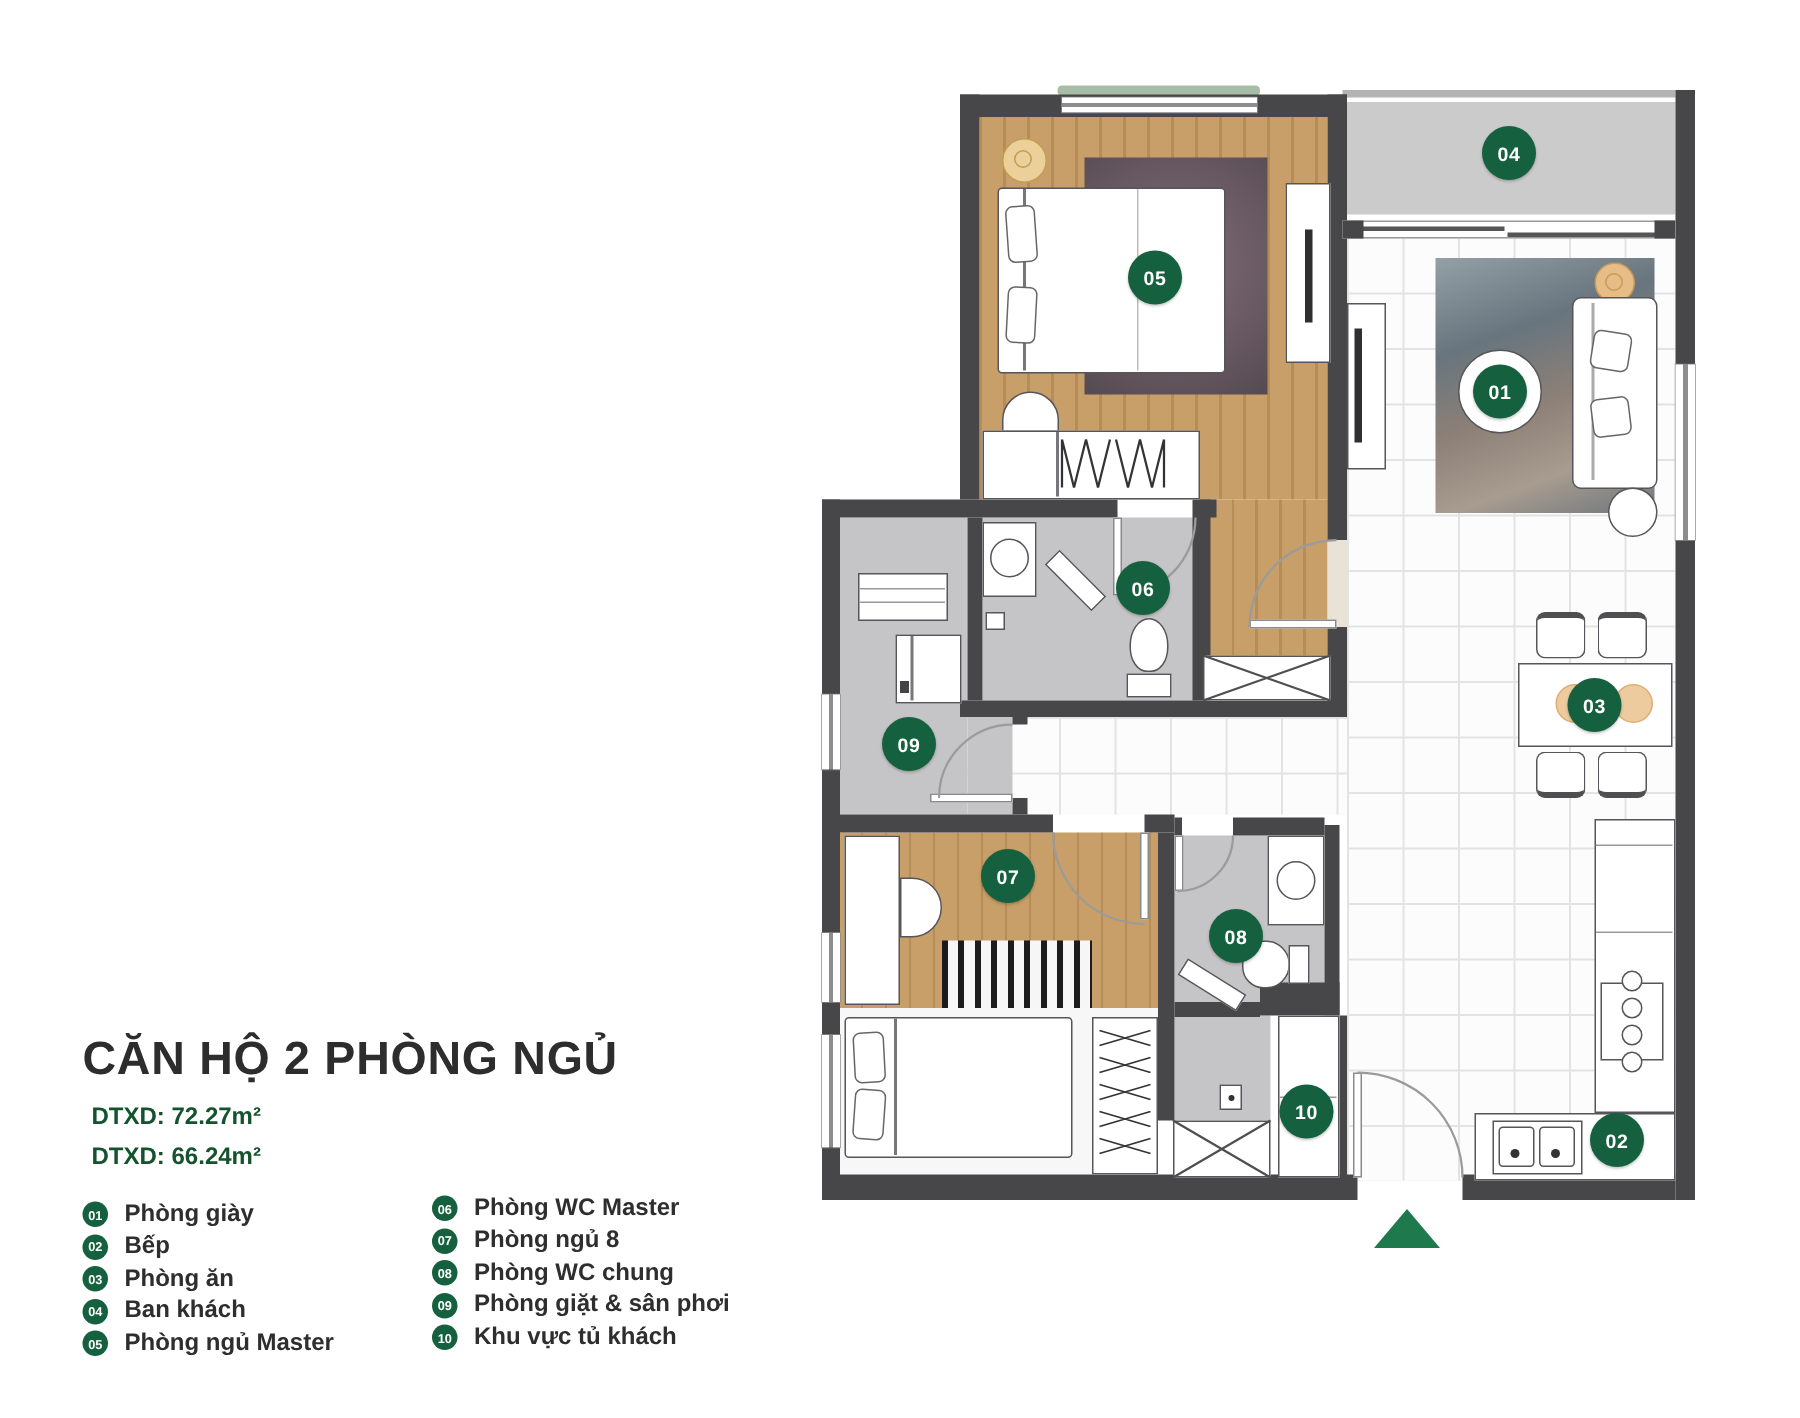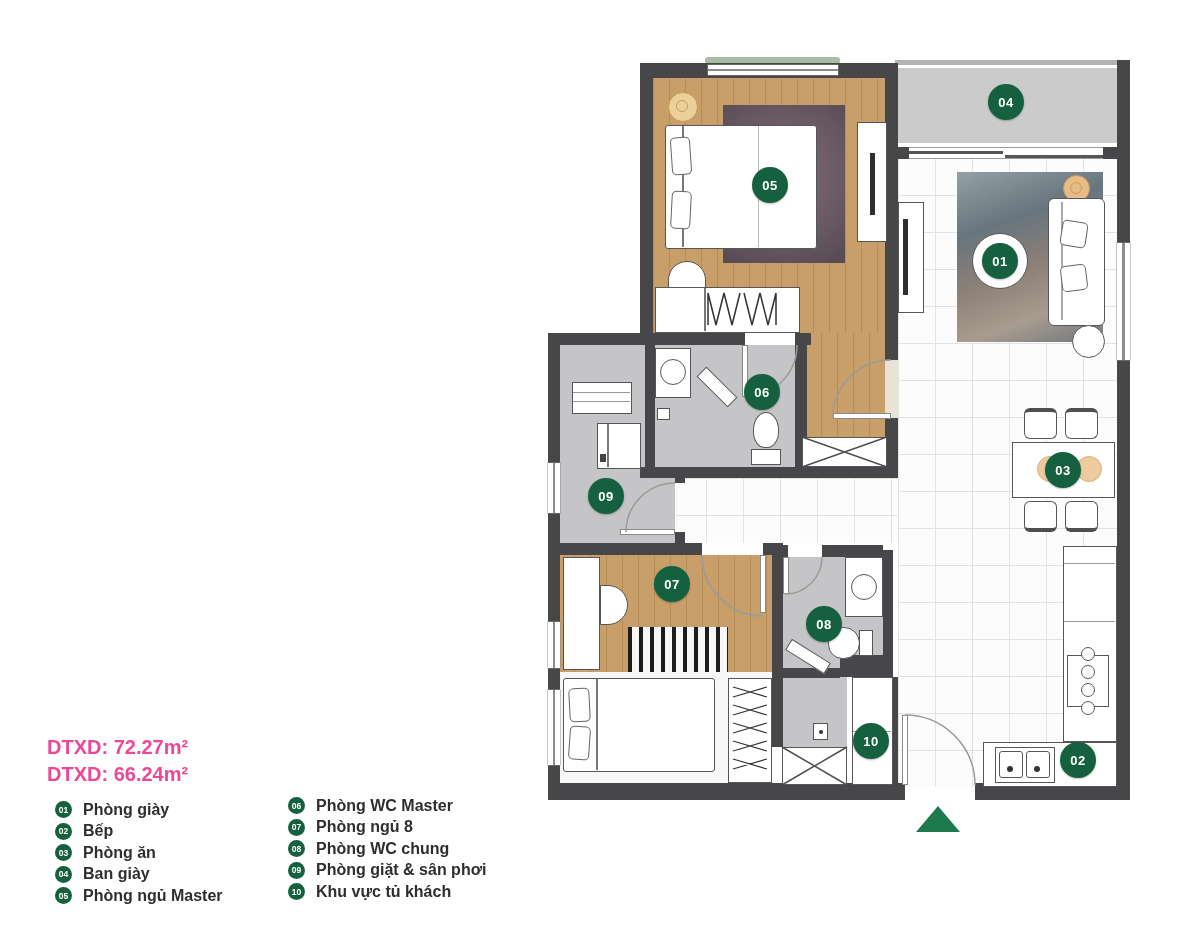--- a/index.html
+++ b/index.html
@@ -1,21 +1,21 @@
 <!DOCTYPE html>
 <html><head>
 <meta charset="utf-8">
 <style>
   html,body{margin:0;padding:0;background:#fff;width:1200px;height:945px;overflow:hidden;
     font-family:"Liberation Sans",sans-serif;color:#2e2e2e;}
   .abs{position:absolute;}
   #stage{position:relative;width:1200px;height:945px;background:#fff;}
   
   #title{left:55px;top:688px;font-size:31px;font-weight:800;letter-spacing:.5px;color:#2d2d2d;}
-  .arealine{left:47px;font-size:20px;font-weight:600;color:#ec4899;}
+  .arealine{left:61px;font-size:16px;font-weight:600;color:#14532d;}
   .arealine b{font-weight:800;}
   .legend-col{display:flex;flex-direction:column;gap:4.5px;}
   .legend-item{display:flex;align-items:center;gap:11px;height:17px;}
   .legend-badge{width:17px;height:17px;border-radius:50%;background:#15613f;color:#fff;
     font-size:8.5px;font-weight:700;display:flex;align-items:center;justify-content:center;flex:0 0 17px;}
   .legend-label{font-size:16px;font-weight:600;white-space:nowrap;}
   
   #plan{left:545px;top:55px;width:592px;height:790px;}
   .w{position:absolute;background:#47474a;}
   .winH{position:absolute;background:linear-gradient(#fff 38%,#8d8d8d 38%,#8d8d8d 62%,#fff 62%);box-shadow:0 0 0 .5px #8d8d8d;}
@@ -33,20 +33,21 @@
   .badge{position:absolute;width:36px;height:36px;border-radius:50%;background:#15613f;color:#fff;
     font-size:13px;font-weight:700;letter-spacing:.5px;display:flex;align-items:center;justify-content:center;
     box-shadow:0 1px 2px rgba(0,0,0,.25);}
   .burner{width:14px;height:14px;border:1.5px solid #55555a;border-radius:50%;box-sizing:border-box;background:#fff;}
 </style>
 </head>
 <body>
 
 <div id="stage">
 
+  <div id="title" class="abs">CĂN HỘ 2 PHÒNG NGỦ</div>
   <div class="abs arealine" style="top:736px;">
     <span>DTXD:</span>
     <b>72.27m²</b>
   </div>
   <div class="abs arealine" style="top:763px;">
     <span>DTXD:</span>
     <b>66.24m²</b>
   </div>
 
   <div class="abs legend-col" style="left:55px;top:801px;">
@@ -57,21 +58,21 @@
       <div class="legend-item">
         <span class="legend-badge">02</span>
         <span class="legend-label">Bếp</span>
       </div>
       <div class="legend-item">
         <span class="legend-badge">03</span>
         <span class="legend-label">Phòng ăn</span>
       </div>
       <div class="legend-item">
         <span class="legend-badge">04</span>
-        <span class="legend-label">Ban giày</span>
+        <span class="legend-label">Ban khách</span>
       </div>
       <div class="legend-item">
         <span class="legend-badge">05</span>
         <span class="legend-label">Phòng ngủ Master</span>
       </div>
     </div>
   <div class="abs legend-col" style="left:288px;top:797px;">
       <div class="legend-item">
         <span class="legend-badge">06</span>
         <span class="legend-label">Phòng WC Master</span>

